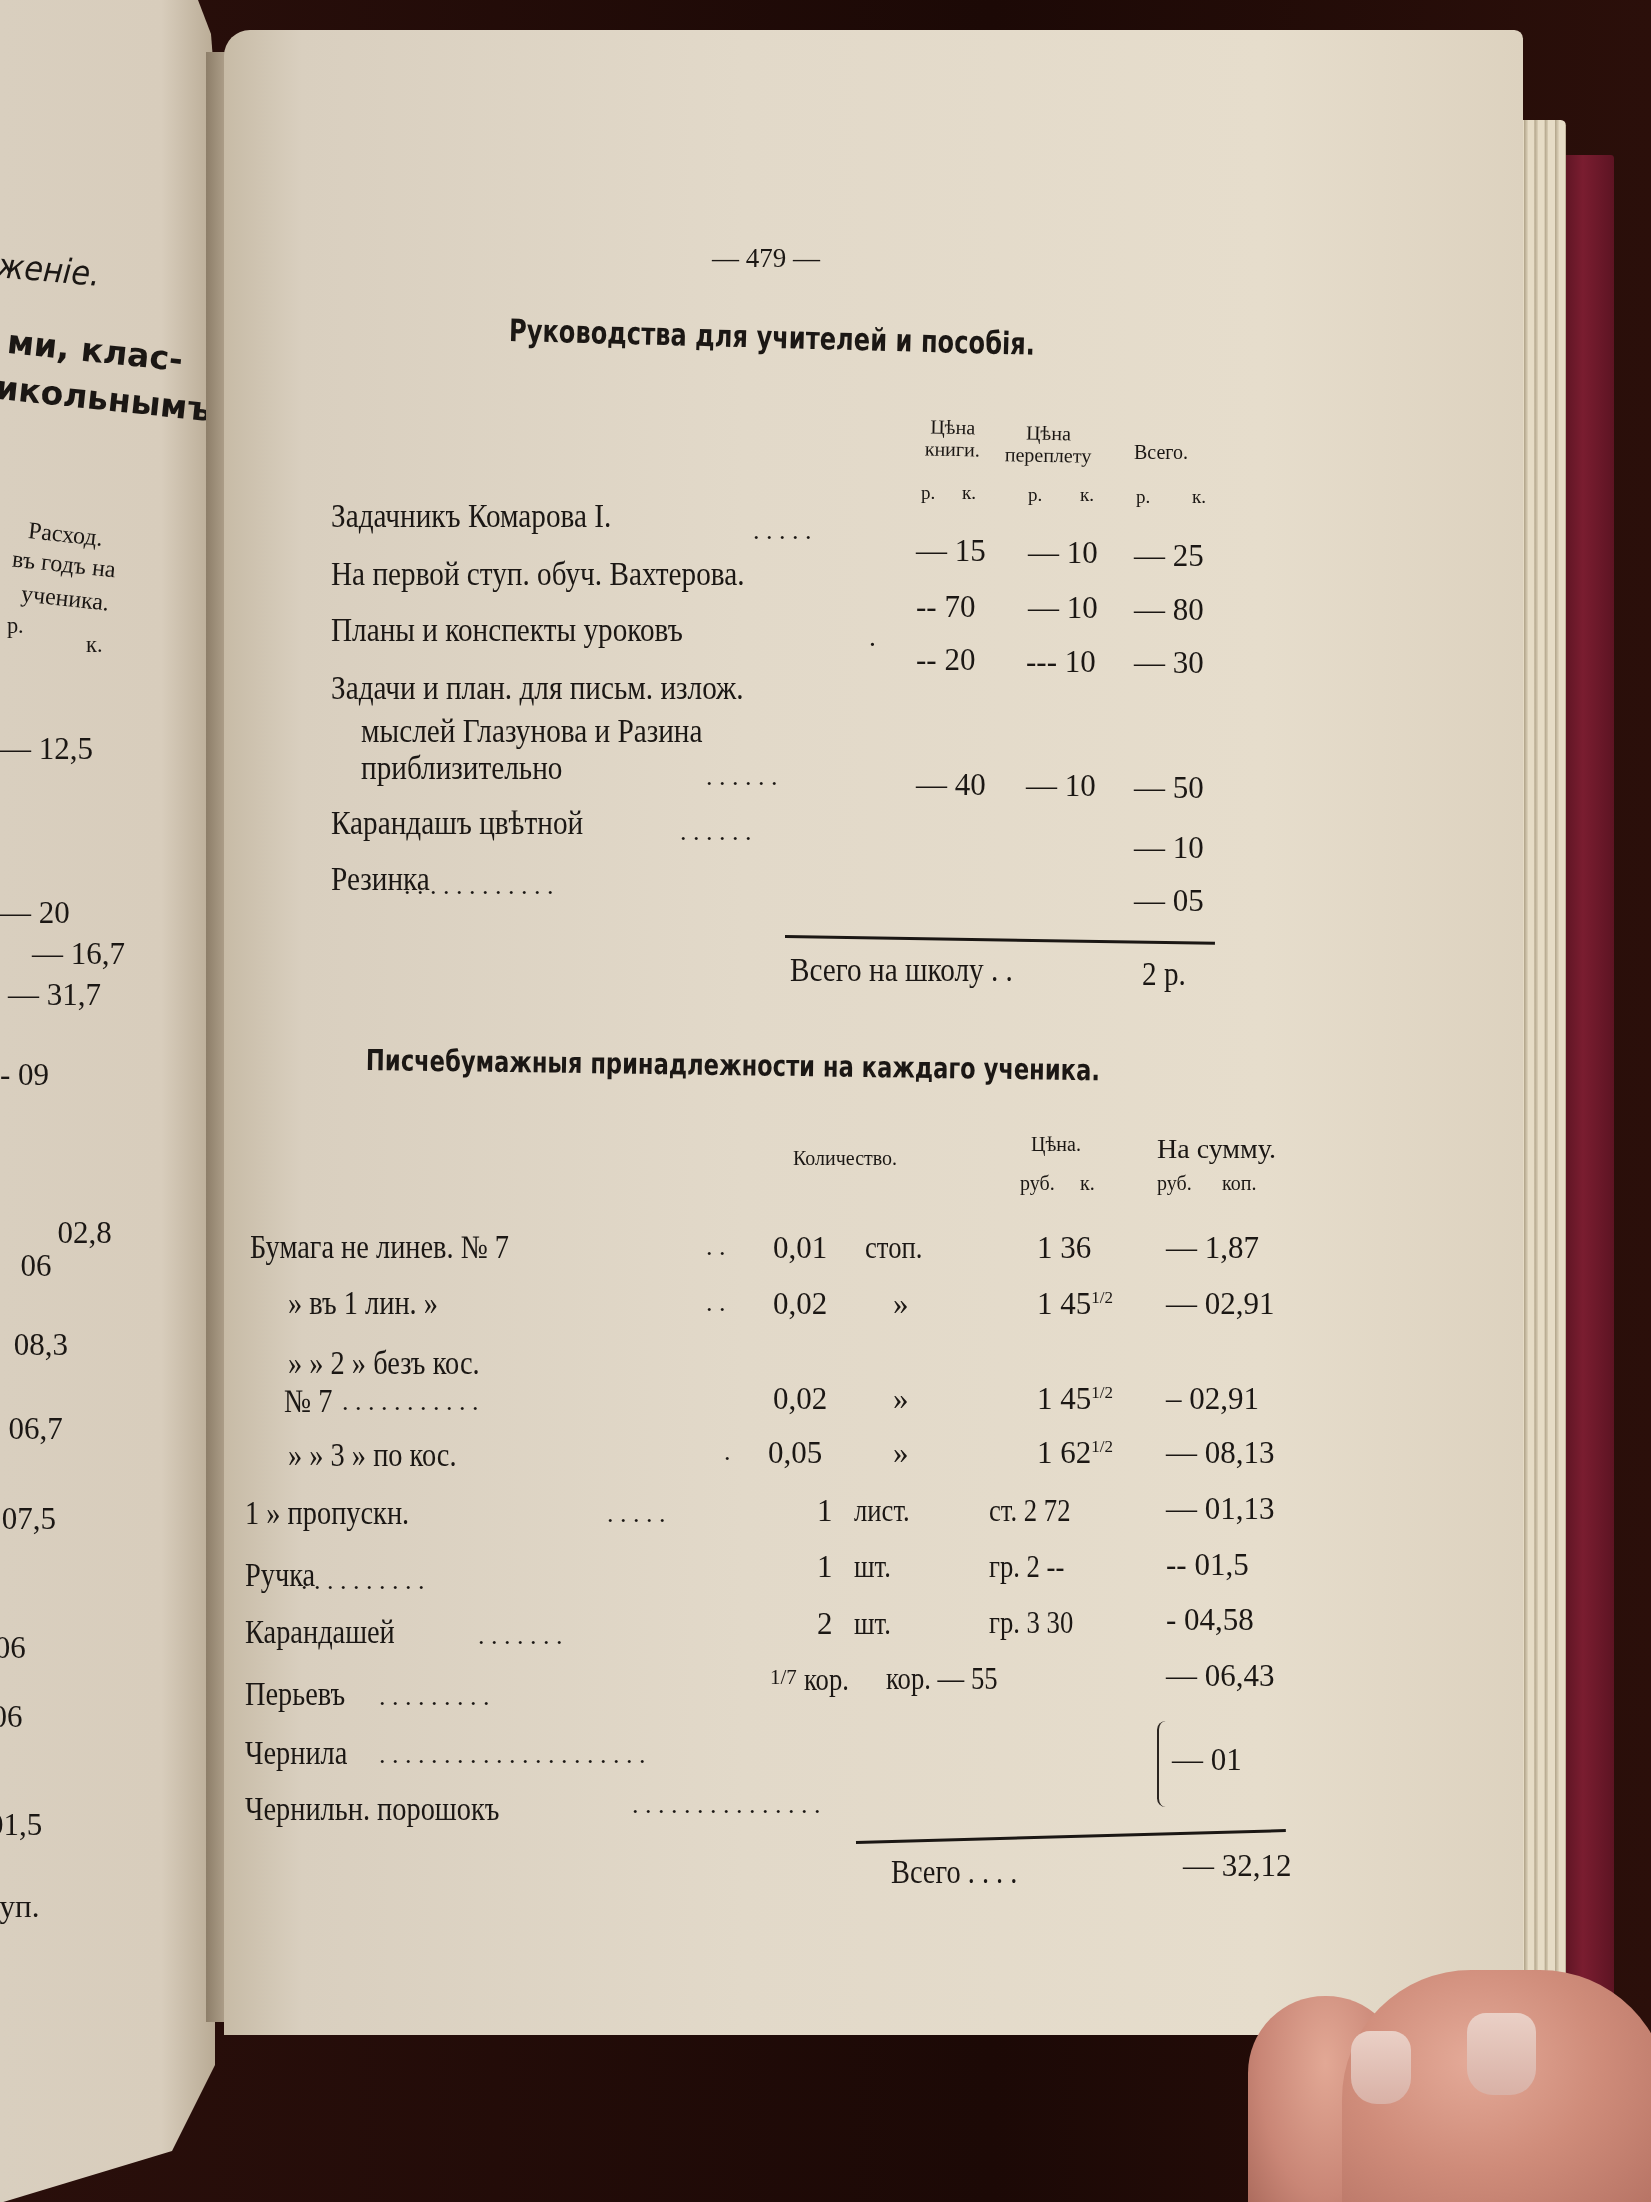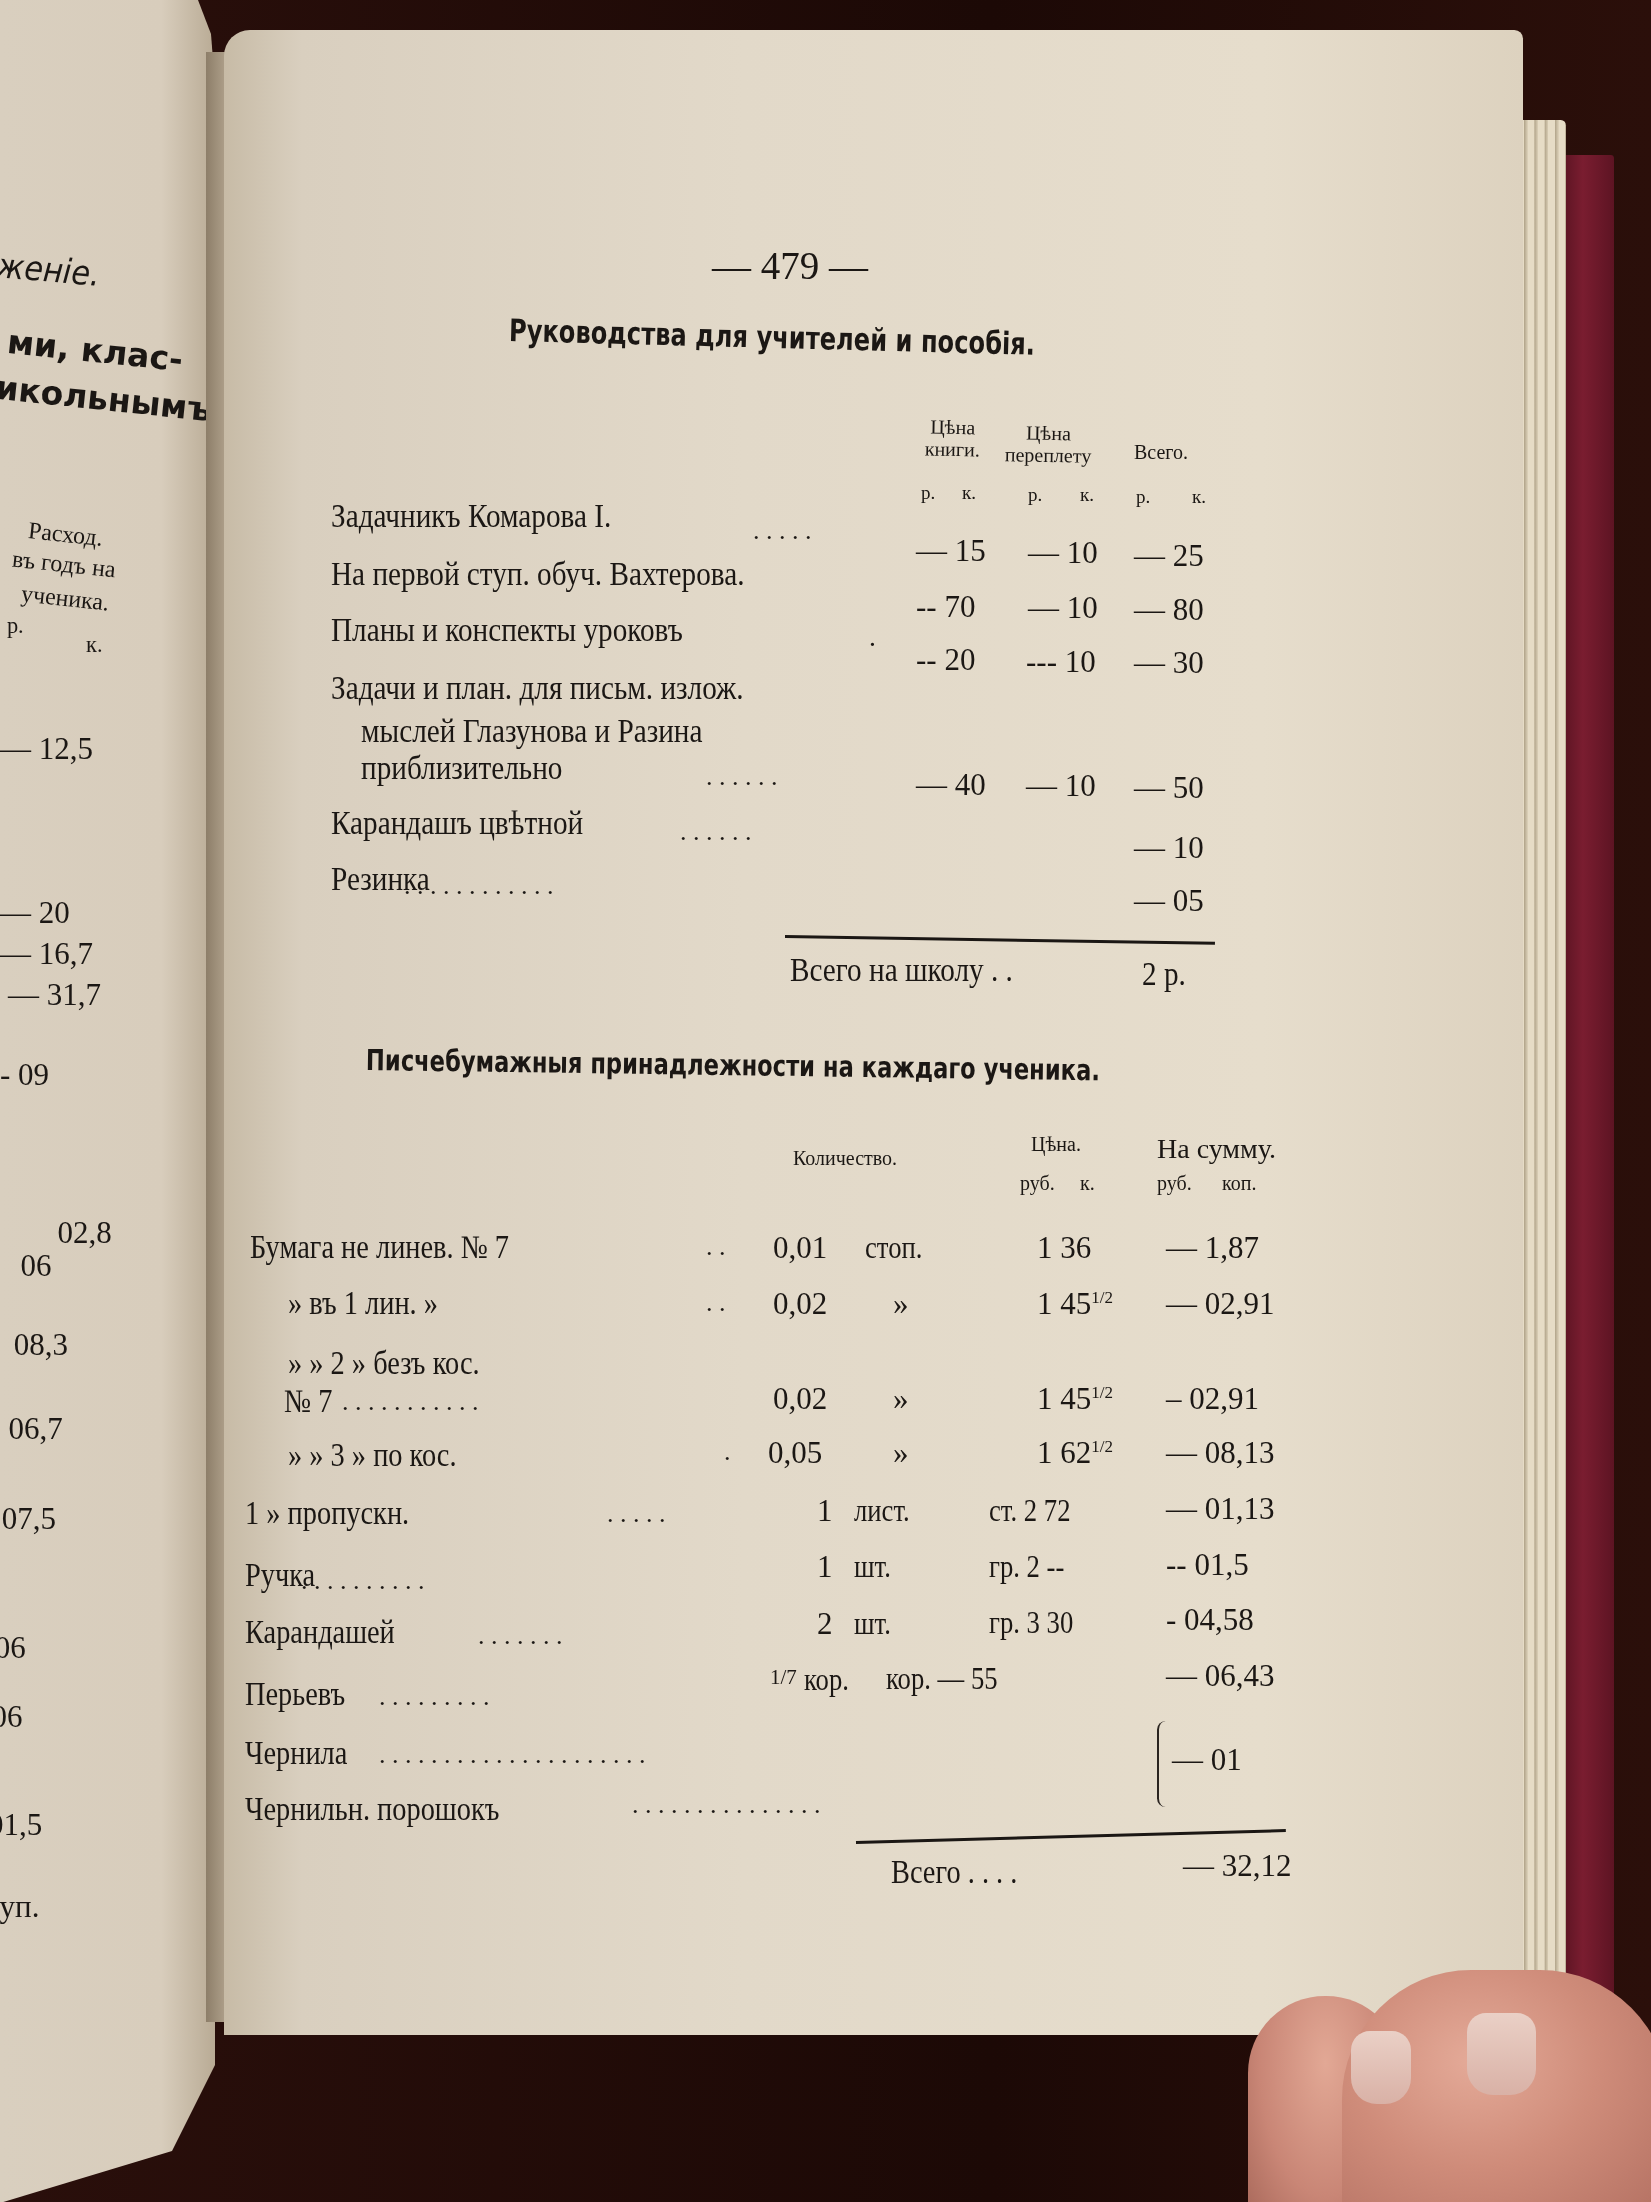--- a/index.html
+++ b/index.html
@@ -77,38 +77,38 @@
     <div class="t" style="left:-5.2px;top:379px;font-size:33px;font-family:'DejaVu Sans',sans-serif;font-weight:bold;transform:rotate(6deg);">икольнымъ</div>
 
     <div class="t serif" style="left:27.5px;top:521px;font-size:24px;transform:rotate(6deg);">Расход.</div>
     <div class="t serif" style="left:12px;top:551px;font-size:24px;transform:rotate(6deg);">въ годъ на</div>
     <div class="t serif" style="left:20.6px;top:585px;font-size:24px;transform:rotate(6deg);">ученика.</div>
     <div class="t serif" style="left:6.9px;top:613px;font-size:22.4px;">р.</div>
     <div class="t serif" style="left:86px;top:632px;font-size:22.4px;">к.</div>
 
     <div class="t num" style="left:0;top:731px;">— 12,5</div>
     <div class="t num" style="left:0;top:895px;">— 20</div>
-    <div class="t num" style="left:0;top:936px;">— 16,7</div>
+    <div class="t num" style="left:0;top:936px;padding-left:32px;">— 16,7</div>
     <div class="t num" style="left:0;top:977px;margin-left:8px;">— 31,7</div>
     <div class="t num" style="left:0;top:1057px;">- 09</div>
     <div class="t num" style="left:22.4px;top:1215px;margin-left:35px;">02,8</div>
     <div class="t num" style="left:20.6px;top:1248px;">06</div>
     <div class="t num" style="left:13.8px;top:1327px;">08,3</div>
     <div class="t num" style="left:8.6px;top:1411px;">06,7</div>
     <div class="t num" style="left:1.7px;top:1501px;">07,5</div>
     <div class="t num" style="left:-5.2px;top:1630px;">06</div>
     <div class="t num" style="left:-8.6px;top:1699px;">06</div>
     <div class="t num" style="left:-12px;top:1807px;">01,5</div>
     <div class="t num" style="left:-15.5px;top:1889px;">руп.</div>
   </div>
   <div class="gutter"></div>
 
   <div class="right-page"></div>
 
-  <div class="t num" style="left:712px;top:243px;font-size:39px;">— 479 —</div>
+  <div class="t num" style="left:712px;top:243px;font-size:27px;">— 479 —</div>
 
   <div class="t sans-bold" style="left:509px;top:312px;font-size:31px;transform:rotate(1.5deg) scaleX(0.78);">Руководства для учителей и пособія.</div>
 
   <div class="t serif hdr" style="left:925px;top:416px;transform:rotate(1deg);">
     <div>Цѣна</div>
     <div>книги.</div>
   </div>
   <div class="t serif hdr" style="left:1005px;top:422px;transform:rotate(1deg);">
     <div>Цѣна</div>
     <div>переплету</div>

